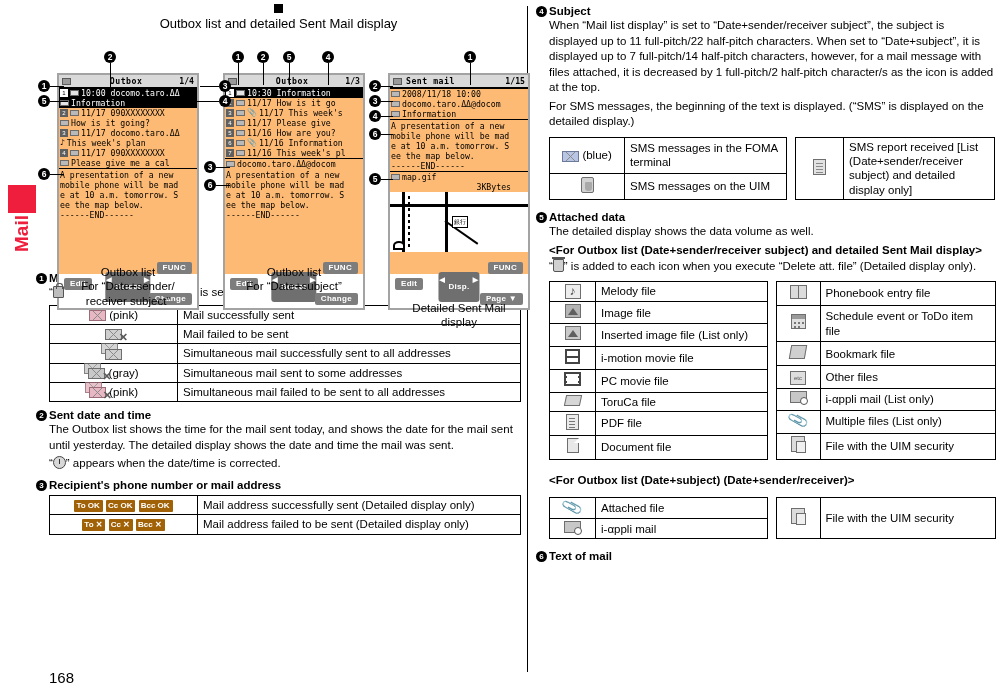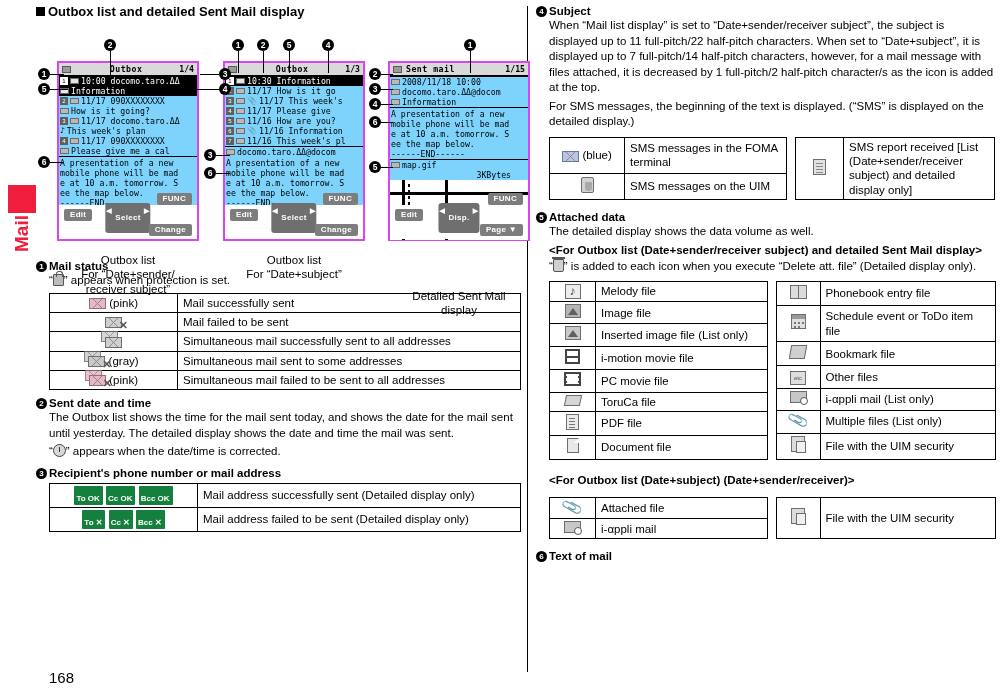--- a/index.html
+++ b/index.html
@@ -29,22 +29,22 @@
   }
 
   
   .col-left  { position:absolute; left:36px;  top:0px; width:485px; }
   .col-right { position:absolute; left:536px; top:0px; width:460px; }
 
   .vrule { position:absolute; left:527px; top:6px; width:1px; height:666px; background:#000; }
 
   
   h2.sec-title {
-    font-size:13px; font-weight:bold; margin:4px 0 6px 0;
-    display:flex; align-items:center; gap:3px;
+    font-size:13px; font-weight:normal; margin:4px 0 6px 0;
+    display:flex; align-items:center; gap:3px;flex-direction:column;
   }
   .sq { width:9px; height:9px; background:#000; display:inline-block; }
 
   .num-head {
     font-size:11.5px; font-weight:bold; margin:7px 0 1px 0;
     display:flex; align-items:flex-start; gap:2px;
   }
   .cnum {
     display:inline-flex; align-items:center; justify-content:center;
     width:11px; height:11px; border-radius:50%;
@@ -165,29 +165,29 @@
             border:1.5px solid #555; border-bottom:none; border-radius:3px 3px 0 0; }
 
   .ic-clock { width:13px; height:13px; border:1.5px solid #444; border-radius:50%; background:#d8d8d8;
             display:inline-block; vertical-align:-2px; position:relative; }
   .ic-clock:after { content:""; position:absolute; left:5px; top:2px; width:1.5px; height:5px; background:#333; }
 
   .ic-trash { width:11px; height:13px; background:#d0d0d0; border:1px solid #555; display:inline-block;
             vertical-align:-2px; position:relative; border-radius:0 0 2px 2px; }
   .ic-trash:before { content:""; position:absolute; left:-2px; top:-3px; width:13px; height:2px; background:#555; }
 
-  .ic-mailok { display:inline-block; background:#15803d; color:#fff; font-size:8px; font-weight:bold;
-            padding:8px 3px 1px 2px; border-radius:1px; letter-spacing:0; vertical-align:middle;
+  .ic-mailok { display:inline-block; background:#a16207; color:#fff; font-size:8px; font-weight:bold;
+            padding:1px 3px 1px 2px; border-radius:1px; letter-spacing:0; vertical-align:middle;
             font-family:"Liberation Sans", sans-serif; }
 
   
   #figures { position:relative; height:228px; }
   .phone {
-    position:absolute; top:36px; width:142px; height:180px;
-    border:2px solid #d946ef; background:#7dd3fc;
+    position:absolute; top:36px; width:142px; height:237px;
+    border:2px solid #a3a3a3; background:#fdba74;
   }
   .phone.p1 { left:21px; }
   .phone.p2 { left:187px; }
   .phone.p3 { left:352px; }
 
   .scr { font-family:"DejaVu Sans Mono", monospace; font-size:8.2px; line-height:10px; color:#000; }
 
   .statusbar {
     height:13px; background:#d9d9d9; border-bottom:1px solid #000;
     display:flex; align-items:center; padding:0 3px; font-weight:bold;

